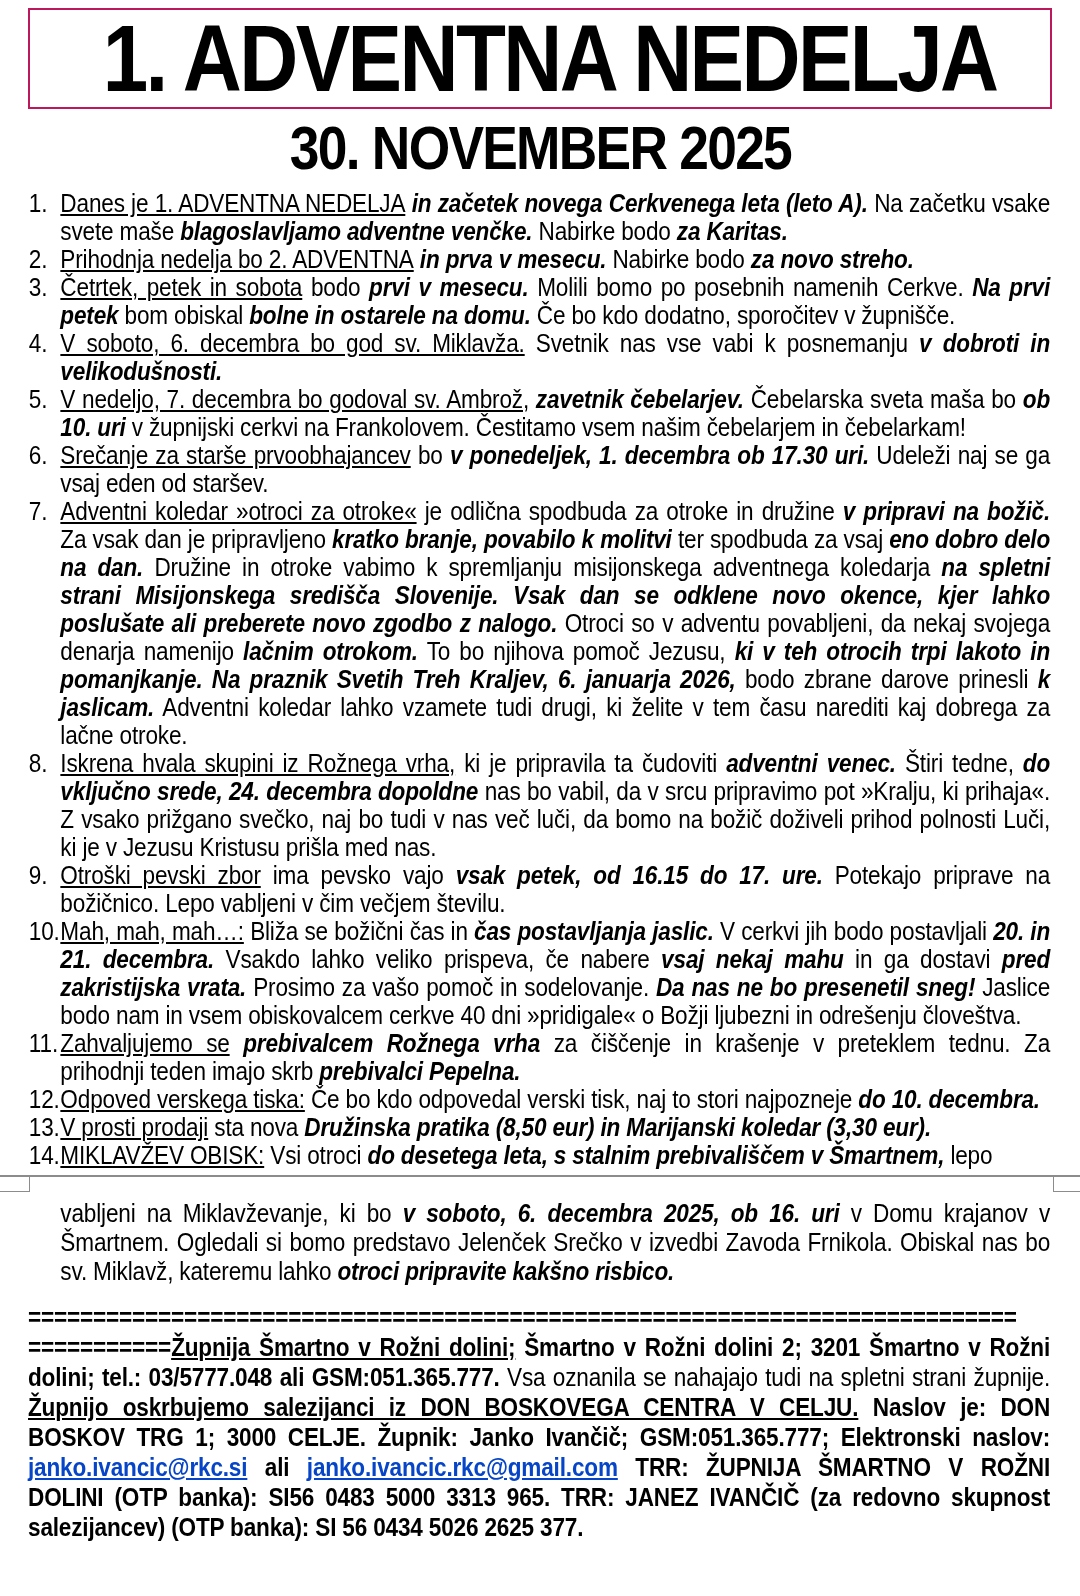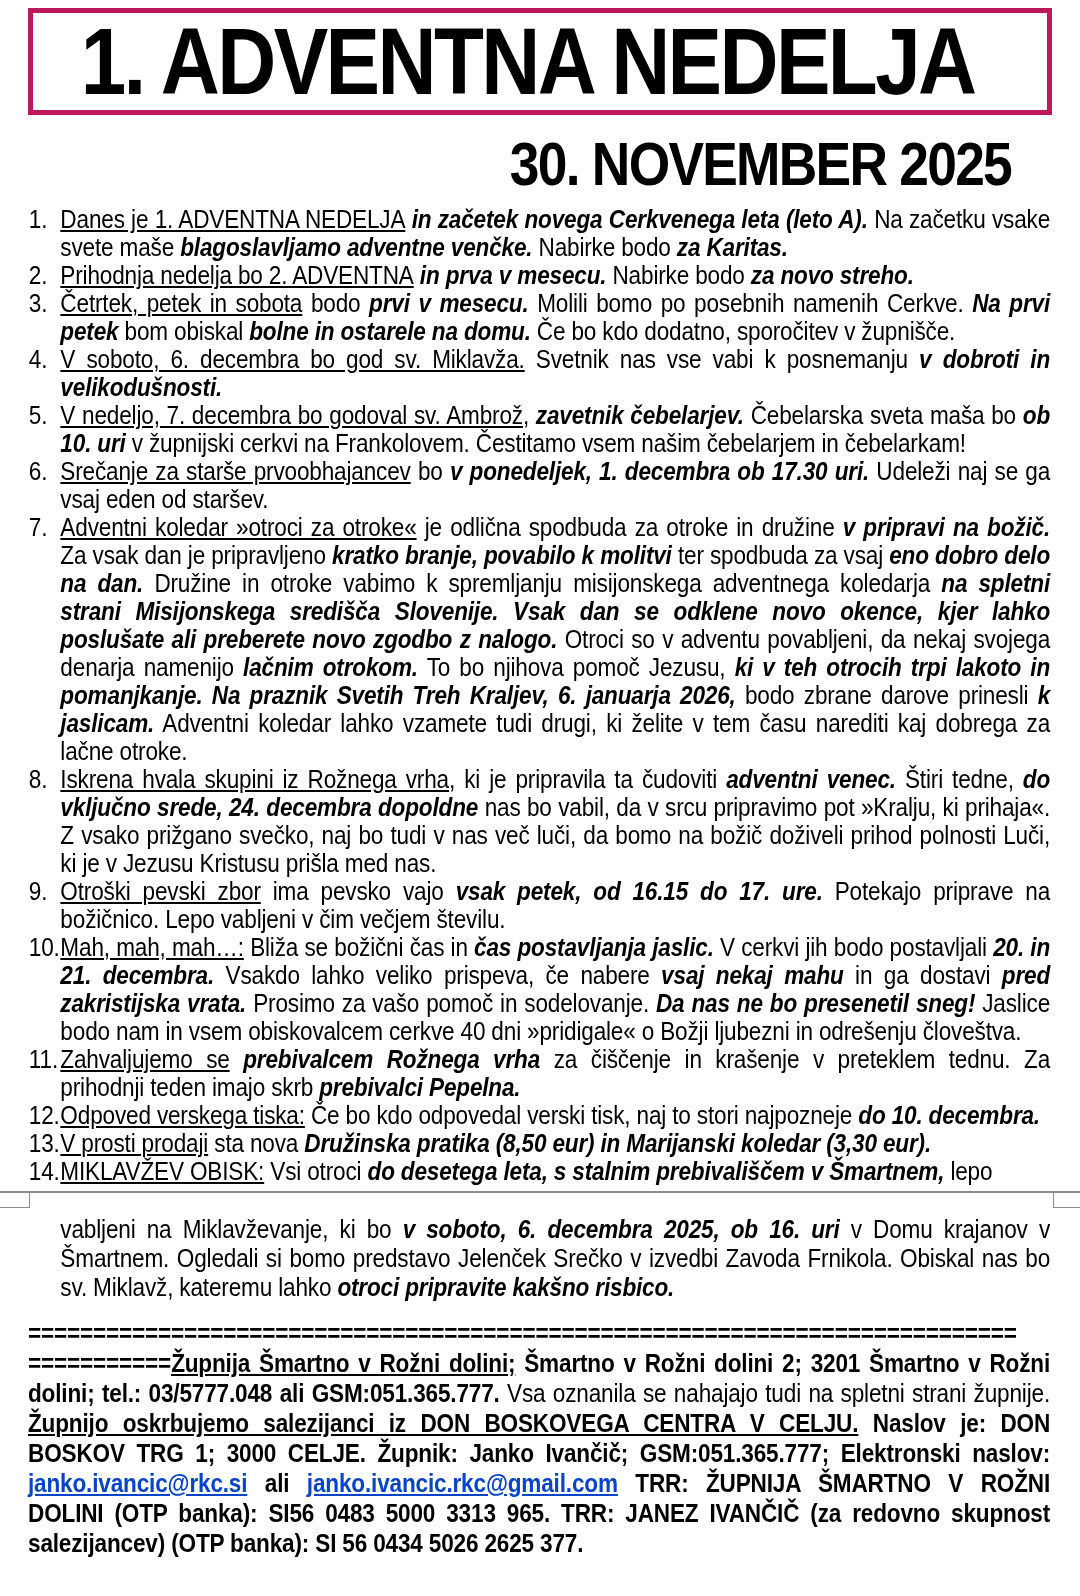--- a/index.html
+++ b/index.html
@@ -7,32 +7,32 @@
     width: 1080px; height: 1596px;
     background: #ffffff;
     overflow: hidden;
     font-family: "Liberation Sans", sans-serif;
     color: #000;
   }
   .page { position: relative; padding: 8px 28px 0 28px; }
 
   
   .title-box {
-    border: 5px solid #be185d;
+    border: 2px solid #be185d;
     height: 97px;
-    display: flex; align-items: center; justify-content: flex-end;
+    display: flex; align-items: center; justify-content: flex-start;
     overflow: hidden;
   }
   .title-text {
     display: inline-block;
     font-size: 95px; line-height: 95px; font-weight: 700;
     letter-spacing: -3px; white-space: nowrap;
     transform: scaleX(0.86); transform-origin: 50% 50%;
   }
-  .subtitle { text-align: right; margin-top: 19px; height: 62px; }
+  .subtitle { text-align: center; margin-top: 9px; height: 62px; }
   .subtitle-text {
     display: inline-block;
     font-size: 62px; line-height: 60px; font-weight: 700;
     letter-spacing: -2px; white-space: nowrap;
     transform: scaleX(0.86); transform-origin: 50% 50%;
   }
 
   
   .condense {
     width: 1200px;

